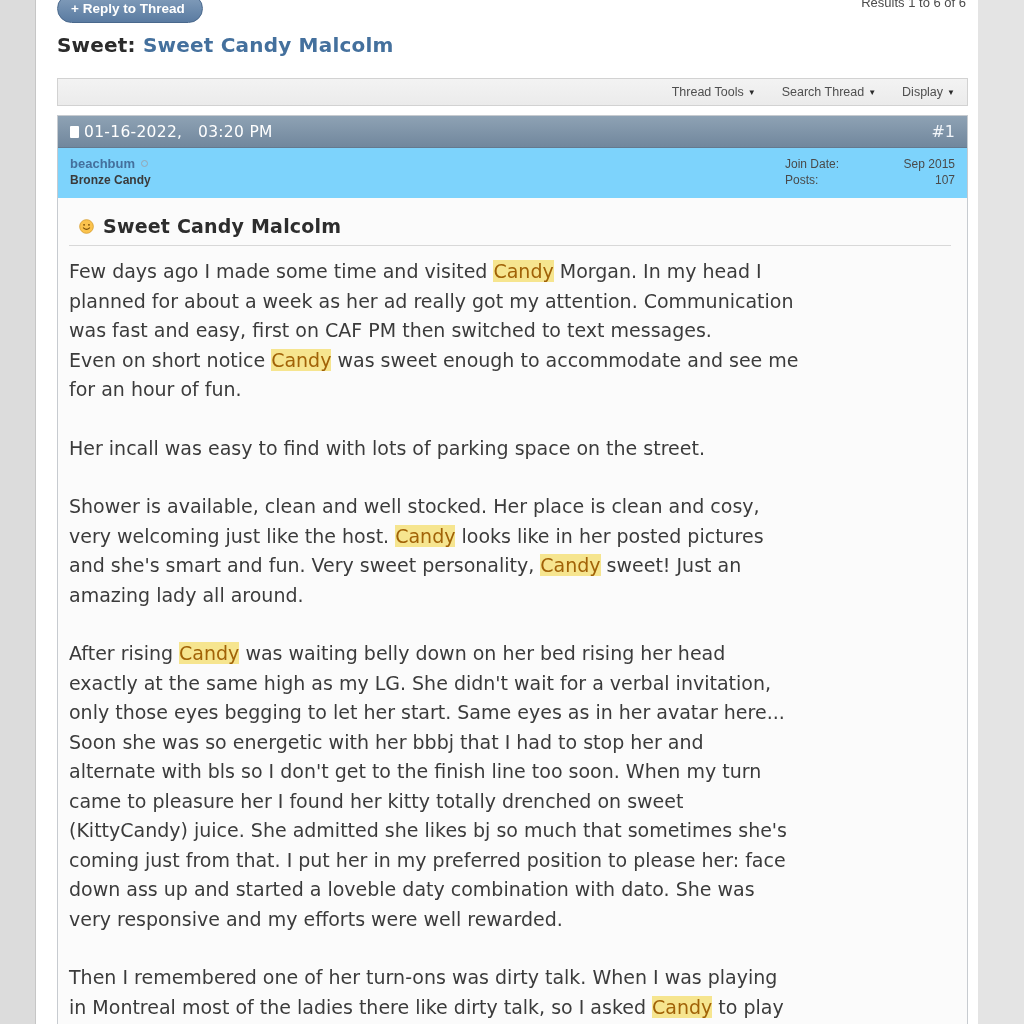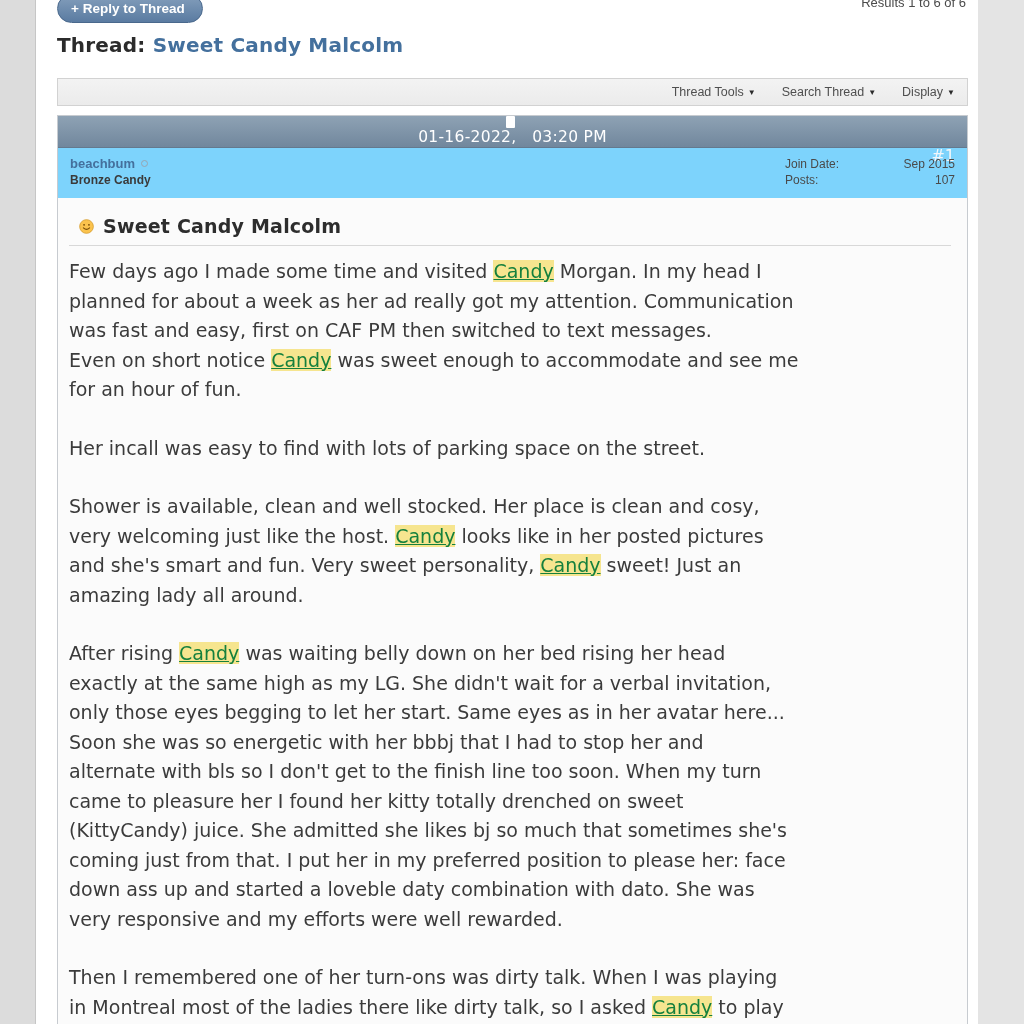--- a/index.html
+++ b/index.html
@@ -38,21 +38,21 @@
              align-items:center; gap:26px; padding:0 12px;
              font-family:"Liberation Sans", sans-serif; }
   .tool-item { font-size:12.5px; color:#4F4F4F; cursor:pointer; white-space:nowrap; }
   .tool-item .arr { display:inline-block; font-size:8px; color:#2A2A2A;
                     margin-left:4px; transform:translateY(-1px); }
 
   
   .post { margin-top:9px; border:1px solid #C7CBD0; }
   .post-head { height:32px; background:linear-gradient(#8EA2B4,#71879D);
                border-bottom:1px solid #64798E; display:flex; align-items:center;
-               padding:0 12px; color:#FFFFFF;flex-direction:column; }
+               padding:0 12px; color:#FFFFFF; }
   .doc-ic { width:9px; height:12px; background:#FFFFFF; border-radius:1px;
             margin-right:5px; flex:0 0 auto; }
   .post-date { font-size:15.5px; letter-spacing:0.3px; white-space:pre; }
   .post-num { margin-left:auto; font-size:16px; color:#F2F6FA; text-decoration:none; }
 
   .userinfo { height:50px; background:#7dd3fc; display:flex; padding:8px 12px 0 12px;
               font-family:"Liberation Sans", sans-serif; }
   .uname-row { display:flex; align-items:center; }
   .uname { font-size:13px; font-weight:bold; color:#44709D; text-decoration:none;
            cursor:pointer; }
@@ -63,36 +63,36 @@
   .stats .row { display:flex; justify-content:space-between; line-height:16px; }
 
   .post-body { background:#FBFBFB; padding:17px 16px 40px 11px; min-height:840px; }
   .ptitle-row { display:flex; align-items:center; gap:9px; margin-left:10px; }
   .ptitle { font-size:19px; font-weight:bold; color:#2D2D2D; letter-spacing:0.2px; }
   .divider { border-bottom:1px solid #D8D8D8; margin-top:8px; }
 
   .paras { margin-top:11px; font-size:19px; line-height:29.5px; color:#3B3B3B; }
   .paras p { white-space:pre-wrap; margin:0 0 29px 0; }
   .paras p:last-child { margin-bottom:0; }
-  .hl { background:#F6E58F; color:#15803d;text-decoration:underline; }
+  .hl { background:#F6E58F; color:#a16207; }
 </style>
 </head>
 <body>
 
 <div class="edge-left"></div>
 <div class="edge-right"></div>
 
 <div class="content">
 
   <div class="topbar">
     <span class="reply-btn">+ Reply to Thread</span>
     <span class="results">Results 1 to 6 of 6</span>
   </div>
 
-  <div class="thread-h"><span>Thread:</span> <span class="t-link">Sweet Candy Malcolm</span></div>
+  <div class="thread-h"><span>Sweet:</span> <span class="t-link">Sweet Candy Malcolm</span></div>
 
   <div class="toolbar">
     <span class="tool-item"><span>Thread Tools</span><span class="arr">▼</span></span>
     <span class="tool-item"><span>Search Thread</span><span class="arr">▼</span></span>
     <span class="tool-item"><span>Display</span><span class="arr">▼</span></span>
   </div>
 
   <div class="post">
 
     <div class="post-head">

